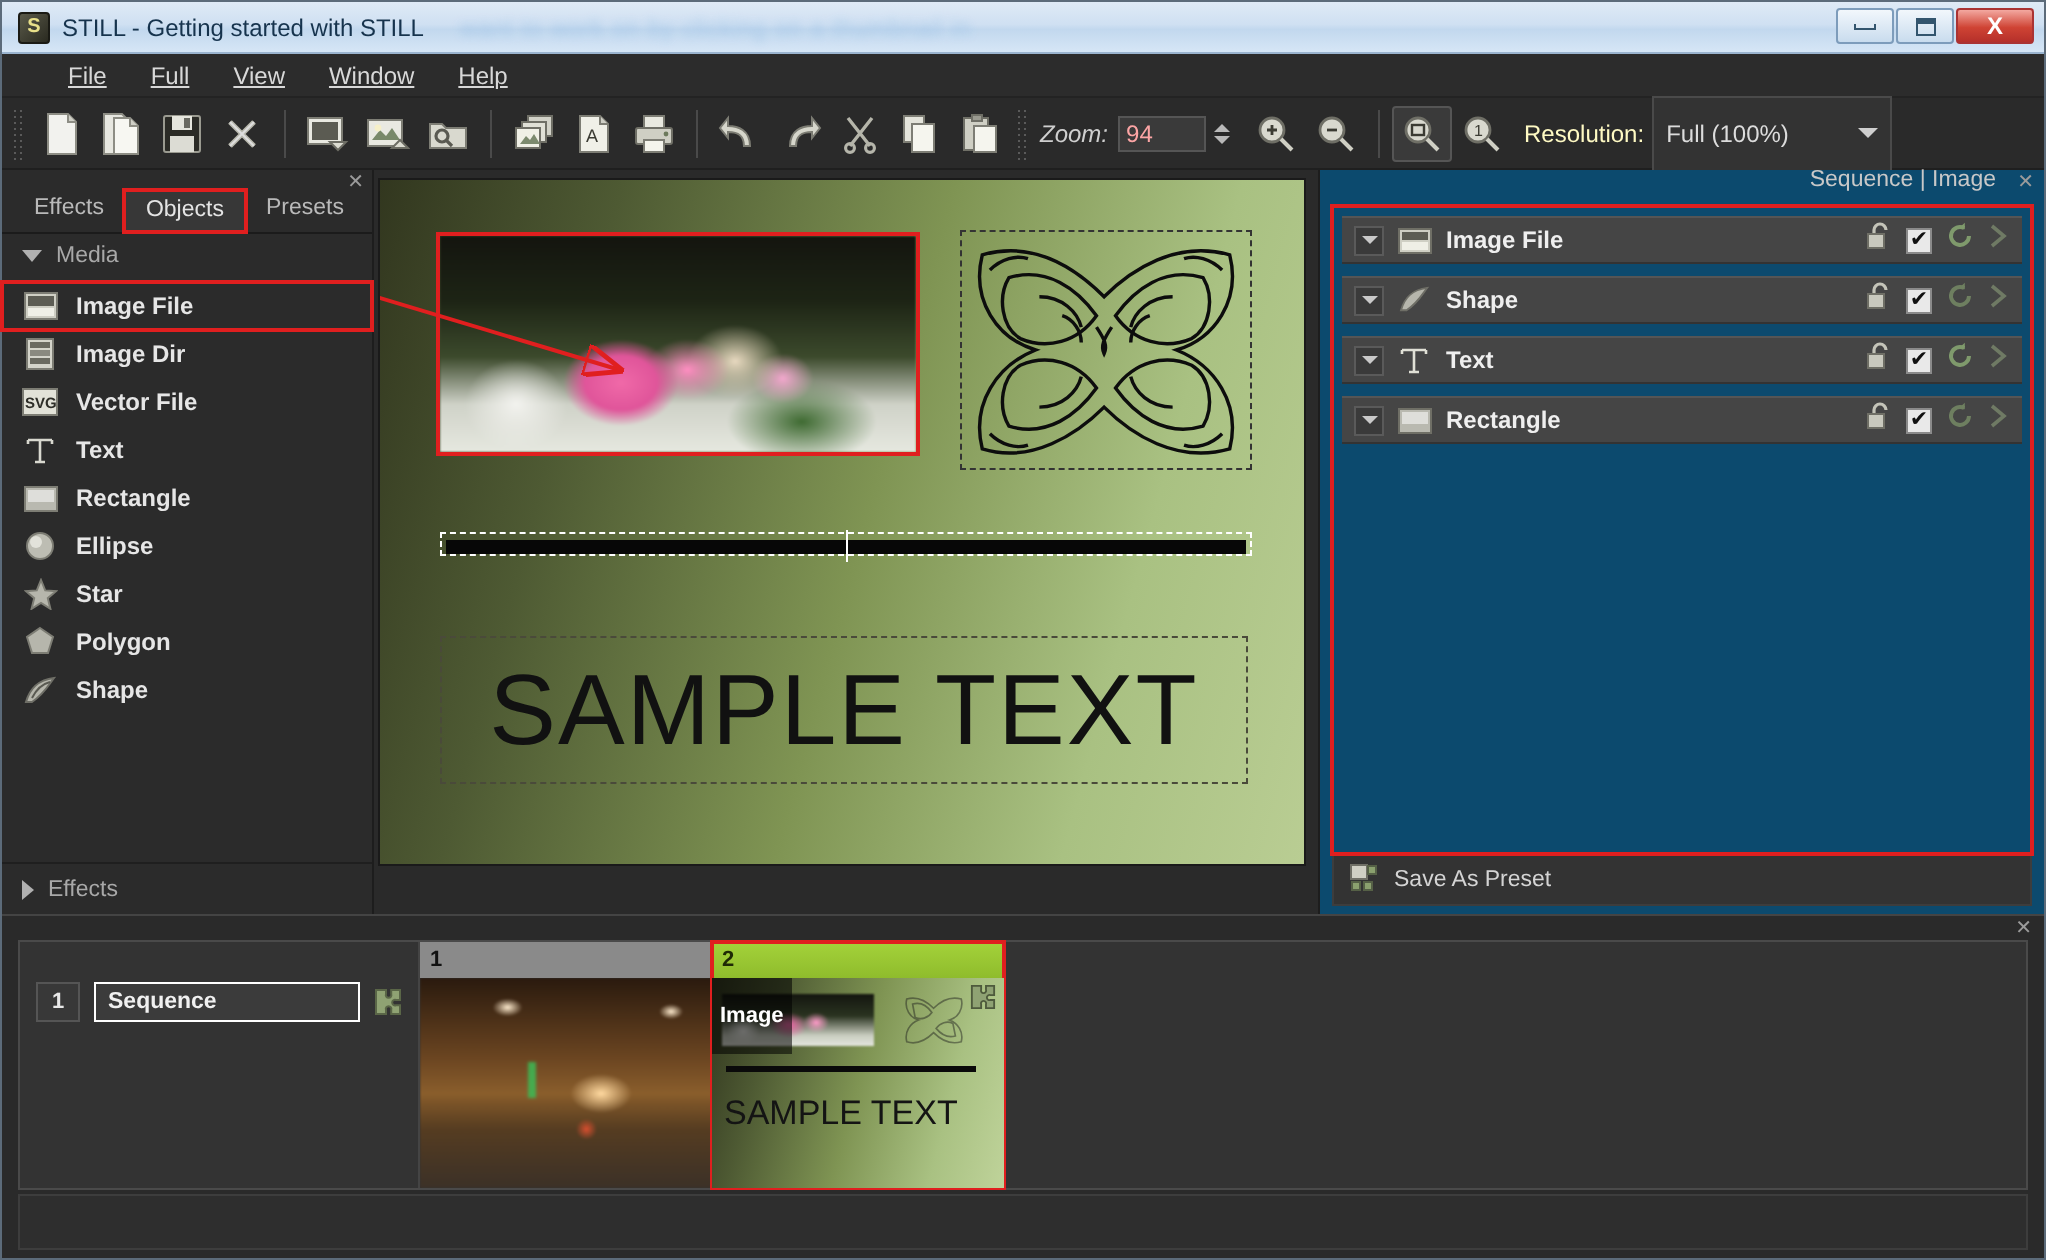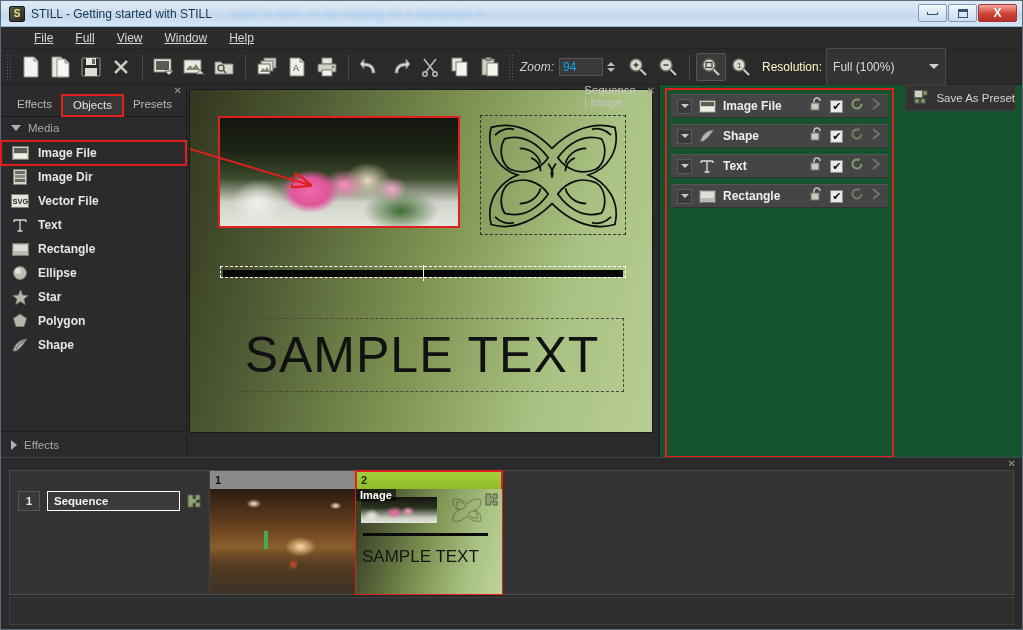--- a/index.html
+++ b/index.html
@@ -65,21 +65,21 @@
   .tb-sep { width:1px; height:24px; background:#4a4a4a; margin:0 6px; }
   .tool {
     width:30px; height:28px; display:flex; align-items:center; justify-content:center;
     border-radius:2px;
   }
   .tool svg { display:block; }
 
   .zoomlbl { font-size:12px; color:#cfcfcf; margin:0 5px 0 2px;font-style:italic; }
   .zoominput {
     width:44px; height:18px; background:#3a3a3a; border:1px solid #555;
-    color:#0ea5e9; font-size:12px; padding:0 3px; font-family:"Liberation Sans",sans-serif;
+    color:#fca5a5; font-size:12px; padding:0 3px; font-family:"Liberation Sans",sans-serif;
   }
   .spin { width:12px; height:18px; margin-left:2px; display:flex; flex-direction:column;
      justify-content:center; align-items:center; gap:2px; }
   .spin i { width:0;height:0;border-left:4px solid transparent;border-right:4px solid transparent; }
   .spin i.up { border-bottom:4px solid #b9b9b9; }
   .spin i.dn { border-top:4px solid #b9b9b9; }
 
   .reslbl { font-size:12px; color:#fef9c3; margin-left:6px; }
   .resselect {
     width:120px; height:38px; margin-left:4px; background:#333; border:1px solid #4a4a4a;
@@ -157,22 +157,22 @@
 
   .textobj {
     position:absolute; left:30px; top:228px; width:404px; height:74px;
     border:1px dashed #4a4a3a;
     display:flex; align-items:center; justify-content:center;
   }
   .textobj span { font-size:50px; color:#111; letter-spacing:1px;
     font-family:"Liberation Sans", sans-serif; white-space:nowrap; }
 
   
-  .rightpanel { width:362px; background:#14532d; position:relative; display:flex;
-     }
+  .rightpanel { width:362px; background:#0c4a6e; position:relative; display:flex;
+     flex-direction:column; }
   .rp-head { height:14px; position:relative; }
   .rp-seqimg { position:absolute; right:24px; top:-1px; font-size:11.5px; color:#c8c8c8; }
   .rp-close { position:absolute; right:5px; top:0px; font-size:10px; color:#9b9b9b; }
   .rp-tabs { display:flex; height:22px; padding-left:6px; border-bottom:1px solid #1b1b1b;
      position:relative; }
   .ctrllist { flex:1; margin:4px 6px 0 6px; position:relative; padding:5px; }
   .ctrlrow {
     height:24px; margin-bottom:6px; background:#454545; display:flex; align-items:center;
     padding:0 6px; border-top:1px solid #555; border-bottom:1px solid #333;
   }
@@ -208,21 +208,21 @@
      display:flex; align-items:center; padding-left:6px;
      font-size:11.5px; color:#f0f0f0; font-weight:bold; }
 
   .thumbs { flex:1; display:flex; position:relative; }
   .thumb { width:146px; position:relative; margin-right:0px; }
   .thumb .tnum { height:18px; background:#8a8a8a; color:#111; font-size:11px;
      font-weight:bold; padding-left:5px; line-height:18px; }
   .thumb.sel .tnum { background:linear-gradient(180deg,#a4d23a,#8fbc2c); color:#1f2a05; }
   .thumb .tbody { position:absolute; left:0; right:0; top:18px; bottom:0; overflow:hidden; }
   .thumb .tlabel { position:absolute; left:0; top:0; font-size:11px; color:#fff;
-     background:rgba(0,0,0,.55); padding:0 4px; font-weight:bold; z-index:3; }
+     background:rgba(0,0,0,.55); padding:13px 4px; font-weight:bold; z-index:3; }
   .tunnel { position:absolute; inset:0;
      background:
        radial-gradient(ellipse 22px 14px at 62% 55%, #ffd9a0 0%, rgba(255,217,160,0) 70%),
        radial-gradient(ellipse 10px 6px at 30% 14%, #ffeccf 0%, rgba(255,236,207,0) 75%),
        radial-gradient(ellipse 8px 5px at 86% 16%, #ffeccf 0%, rgba(255,236,207,0) 75%),
        radial-gradient(circle 7px at 57% 72%, #d84b2a 0%, rgba(216,75,42,0) 75%),
        linear-gradient(180deg,#2a1a0e 0%,#6b4521 38%,#8a5e2c 55%,#52381c 72%,#2c2015 100%);
      filter:blur(.4px); }
   .tunnel .lanes { position:absolute; left:0; right:0; bottom:0; height:40%;
      background:linear-gradient(180deg,rgba(255,255,255,0) 0%, rgba(200,200,200,.10) 100%); }

